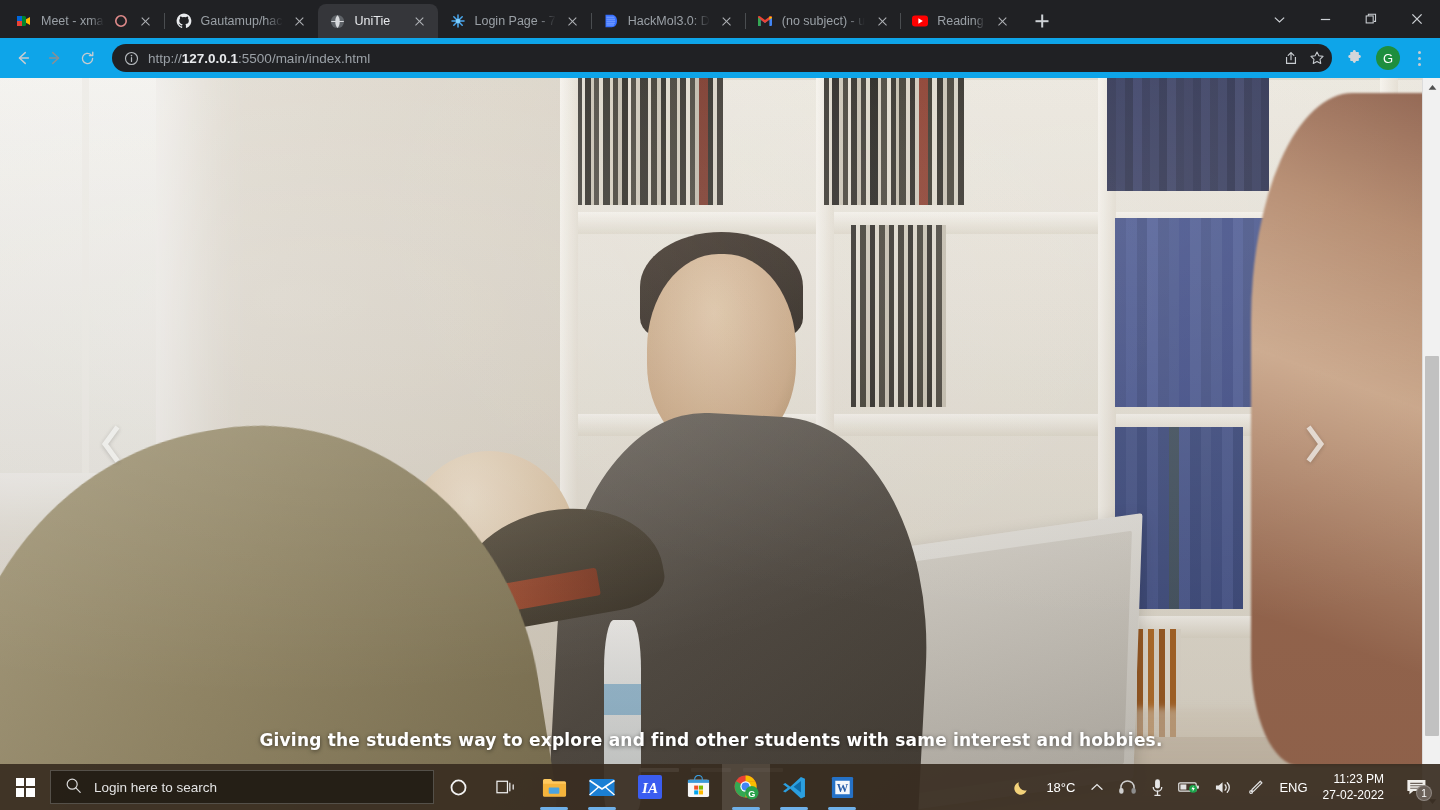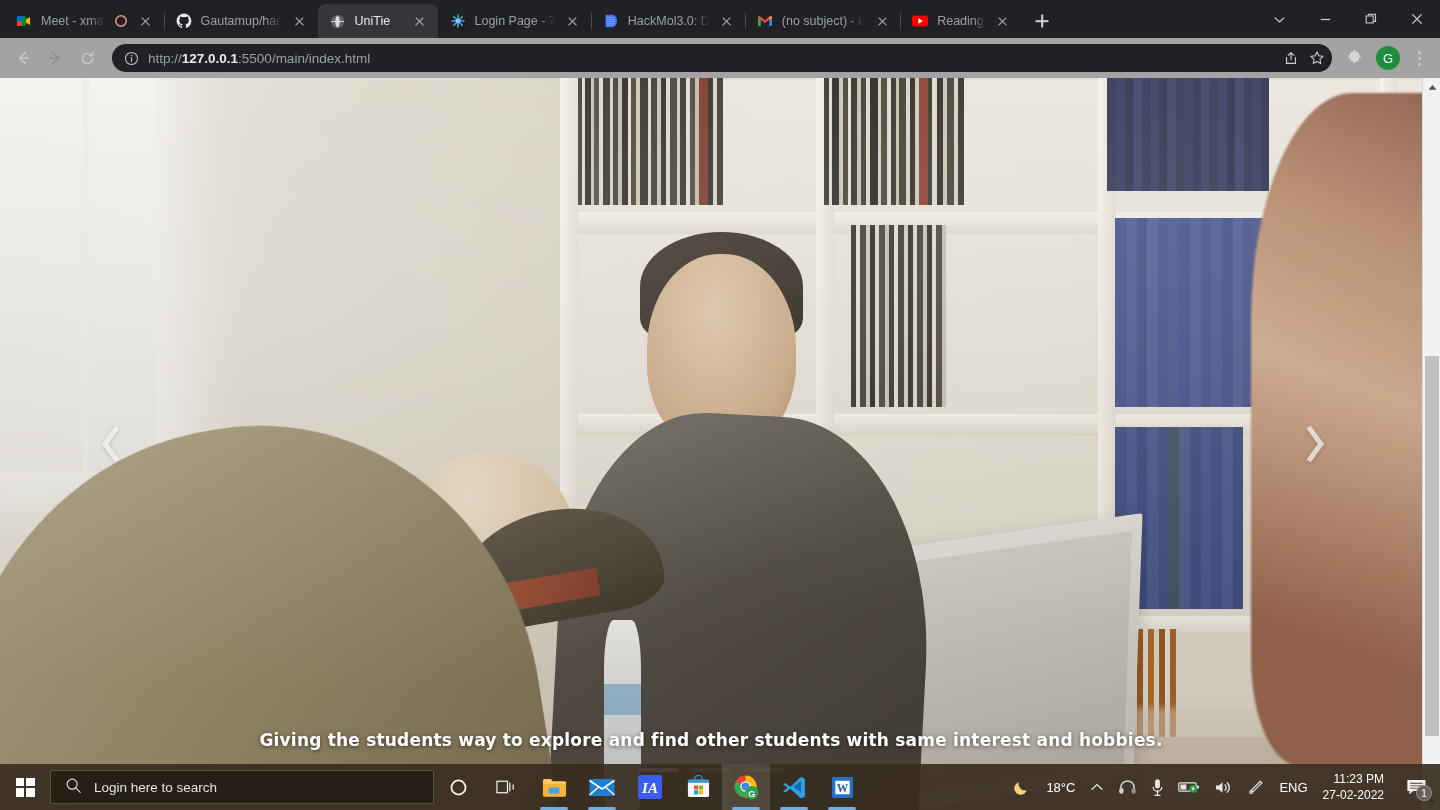--- a/index.html
+++ b/index.html
@@ -59,21 +59,21 @@
   .newtab:after  { width:1.6px; height:13px; transform:translate(-50%,-50%); }
 
   .wincontrols {
     position:absolute; right:0; top:0; height:38px; display:flex; align-items:center;
   }
   .wc { width:46px; height:38px; display:flex; align-items:center; justify-content:center; }
   .wc svg { display:block; }
 
   
   .toolbar {
-    height:40px; background:#a3a3a3; display:flex; align-items:center;
+    height:40px; background:#0ea5e9; display:flex; align-items:center;
     padding:0 8px; gap:2px; flex:0 0 40px;
   }
   .navbtn {
     width:30px; height:30px; display:flex; align-items:center; justify-content:center;
     border-radius:50%; flex:0 0 30px;
   }
   .omnibox {
     flex:1 1 auto; height:28px; background:#202124; border-radius:14px; margin:0 6px 0 8px;
     display:flex; align-items:center; padding:0 6px 0 10px; gap:8px; min-width:0;
   }

